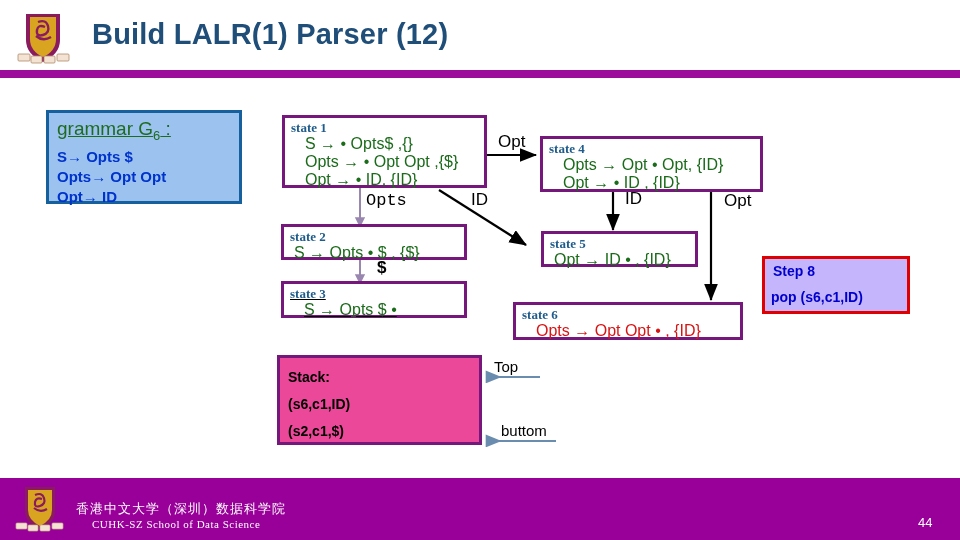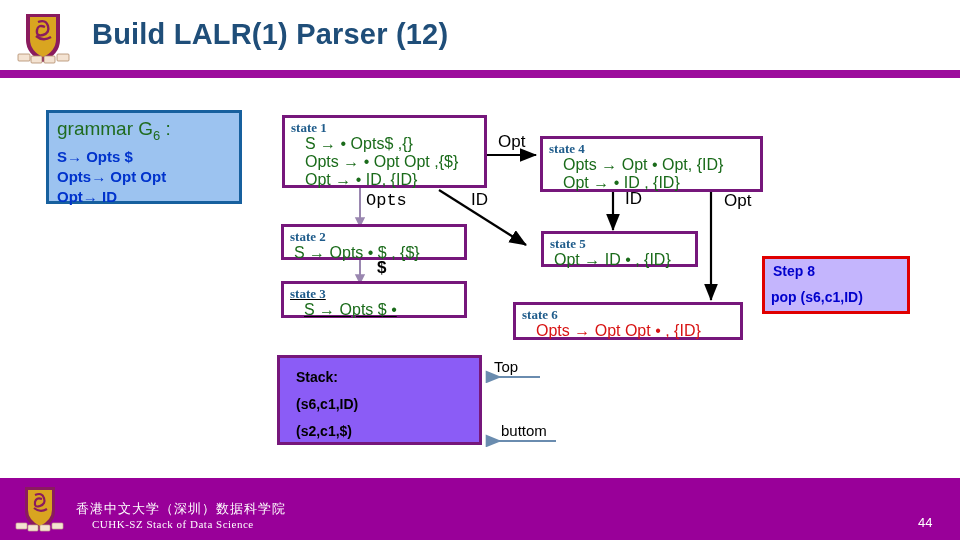--- a/index.html
+++ b/index.html
@@ -58,20 +58,21 @@
     background: #9CC3F0;
     border: 3px solid #17609E;
     box-sizing: border-box;
     padding: 4px 8px 0 8px;
   }
   .grammar-title {
     color: #1F6B1F;
     font-size: 19px;
     line-height: 23px;
     white-space: nowrap;
+    text-decoration: underline;
   }
   .grammar-title sub { font-size: 13px; }
   .grammar-prod {
     color: #0033CC;
     font-size: 15px;
     font-weight: bold;
     line-height: 20px;
     white-space: nowrap;
   }
 
@@ -139,24 +140,24 @@
     white-space: nowrap;
   }
 
   
   .stack-box {
     position: absolute;
     left: 277px;
     top: 355px;
     width: 205px;
     height: 90px;
-    background: #8b5cf6;
+    background: #ec4899;
     border: 3px solid #76177B;
     box-sizing: border-box;
-    padding: 6px 16px;
+    padding: 6px 8px;
   }
   .stack-line {
     color: #000000;
     font-size: 14px;
     font-weight: bold;
     line-height: 27px;
     white-space: nowrap;
   }
   .ptr-label {
     position: absolute;
@@ -332,16 +333,16 @@
       <path d="M20 24 q6 5 13 1" fill="none" stroke="#8A1B5E" stroke-width="2.2"></path>
       <g fill="#F4E3D2" stroke="#C9A98C" stroke-width="0.7">
         <rect x="2" y="39" width="11" height="6" rx="1"></rect>
         <rect x="14" y="41" width="10" height="6" rx="1"></rect>
         <rect x="26" y="41" width="10" height="6" rx="1"></rect>
         <rect x="38" y="39" width="11" height="6" rx="1"></rect>
       </g>
     </svg>
   </div>
   <div class="footer-cn">香港中文大学（深圳）数据科学院</div>
-  <div class="footer-en">CUHK-SZ Stack of Data Science</div>
+  <div class="footer-en">CUHK-SZ School of Data Science</div>
   <div class="page-num">44</div>
 
 </div>
 
 </body></html>

